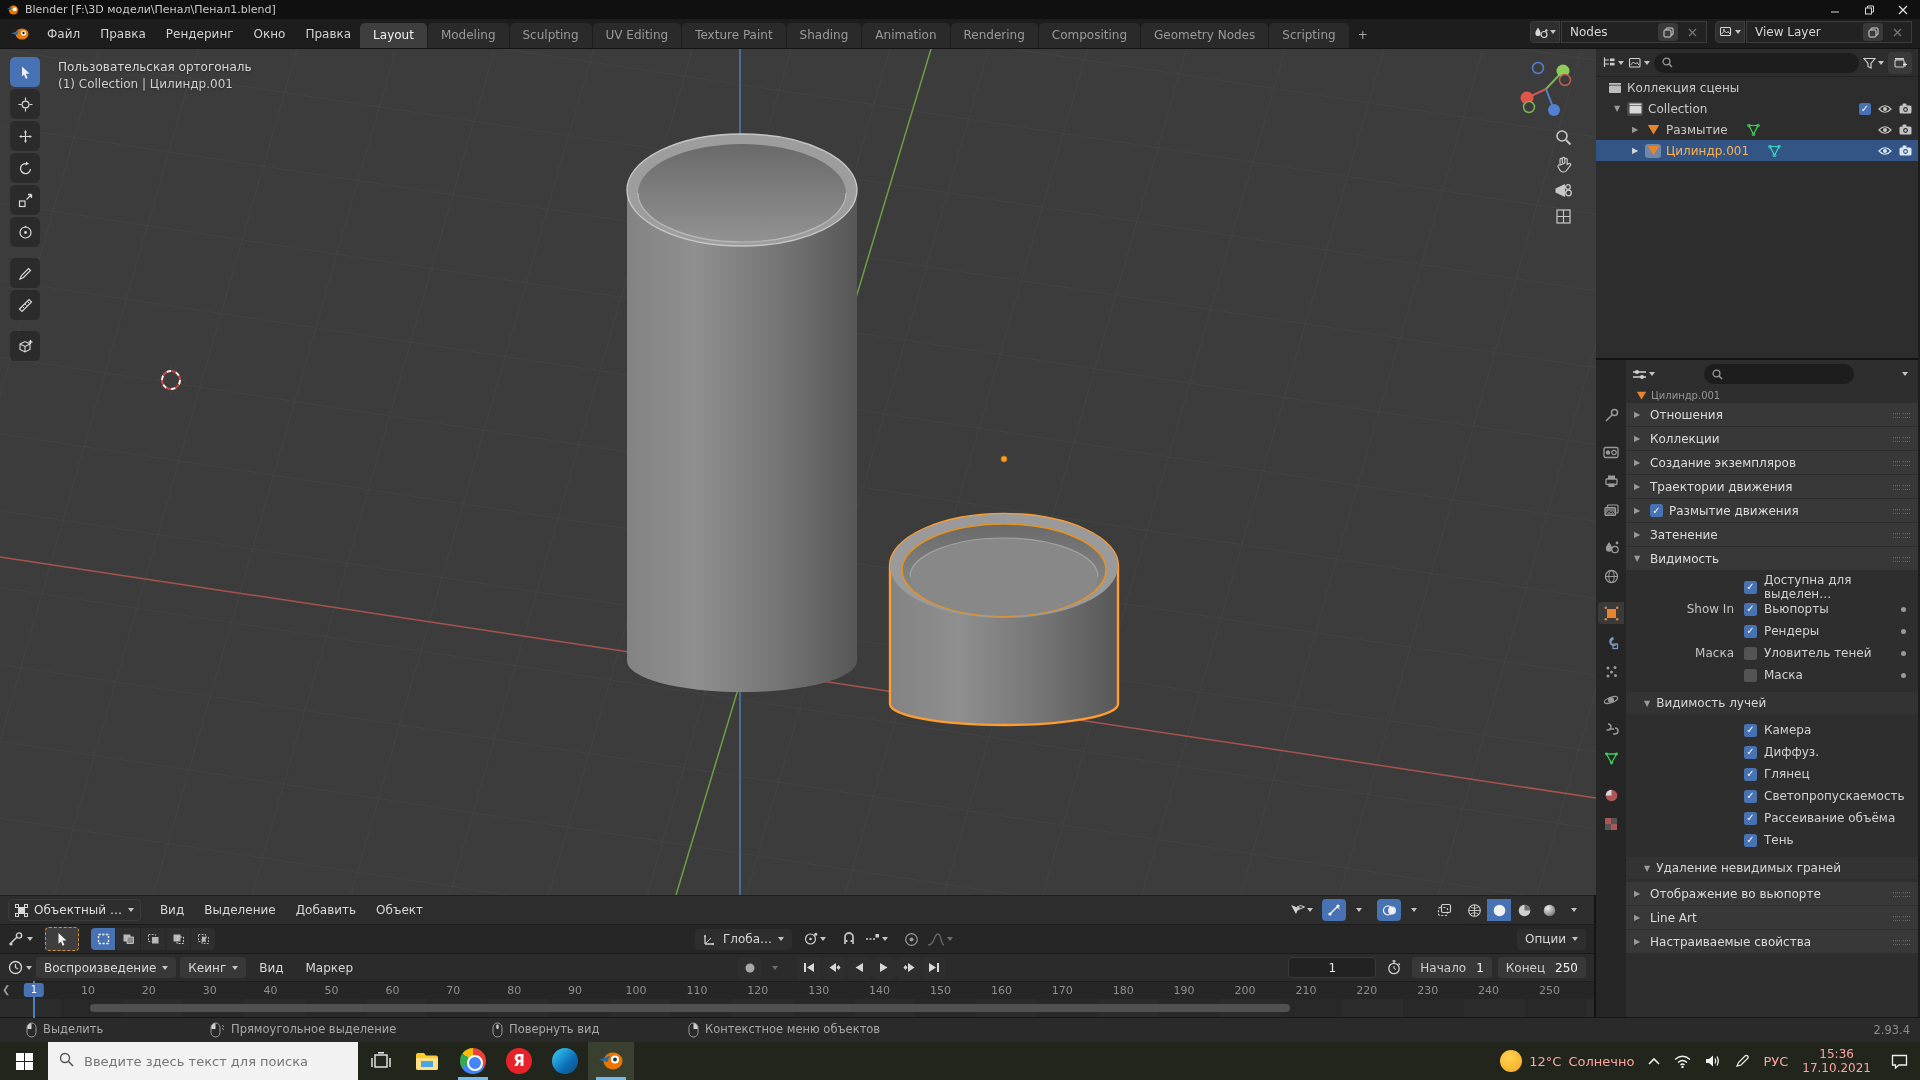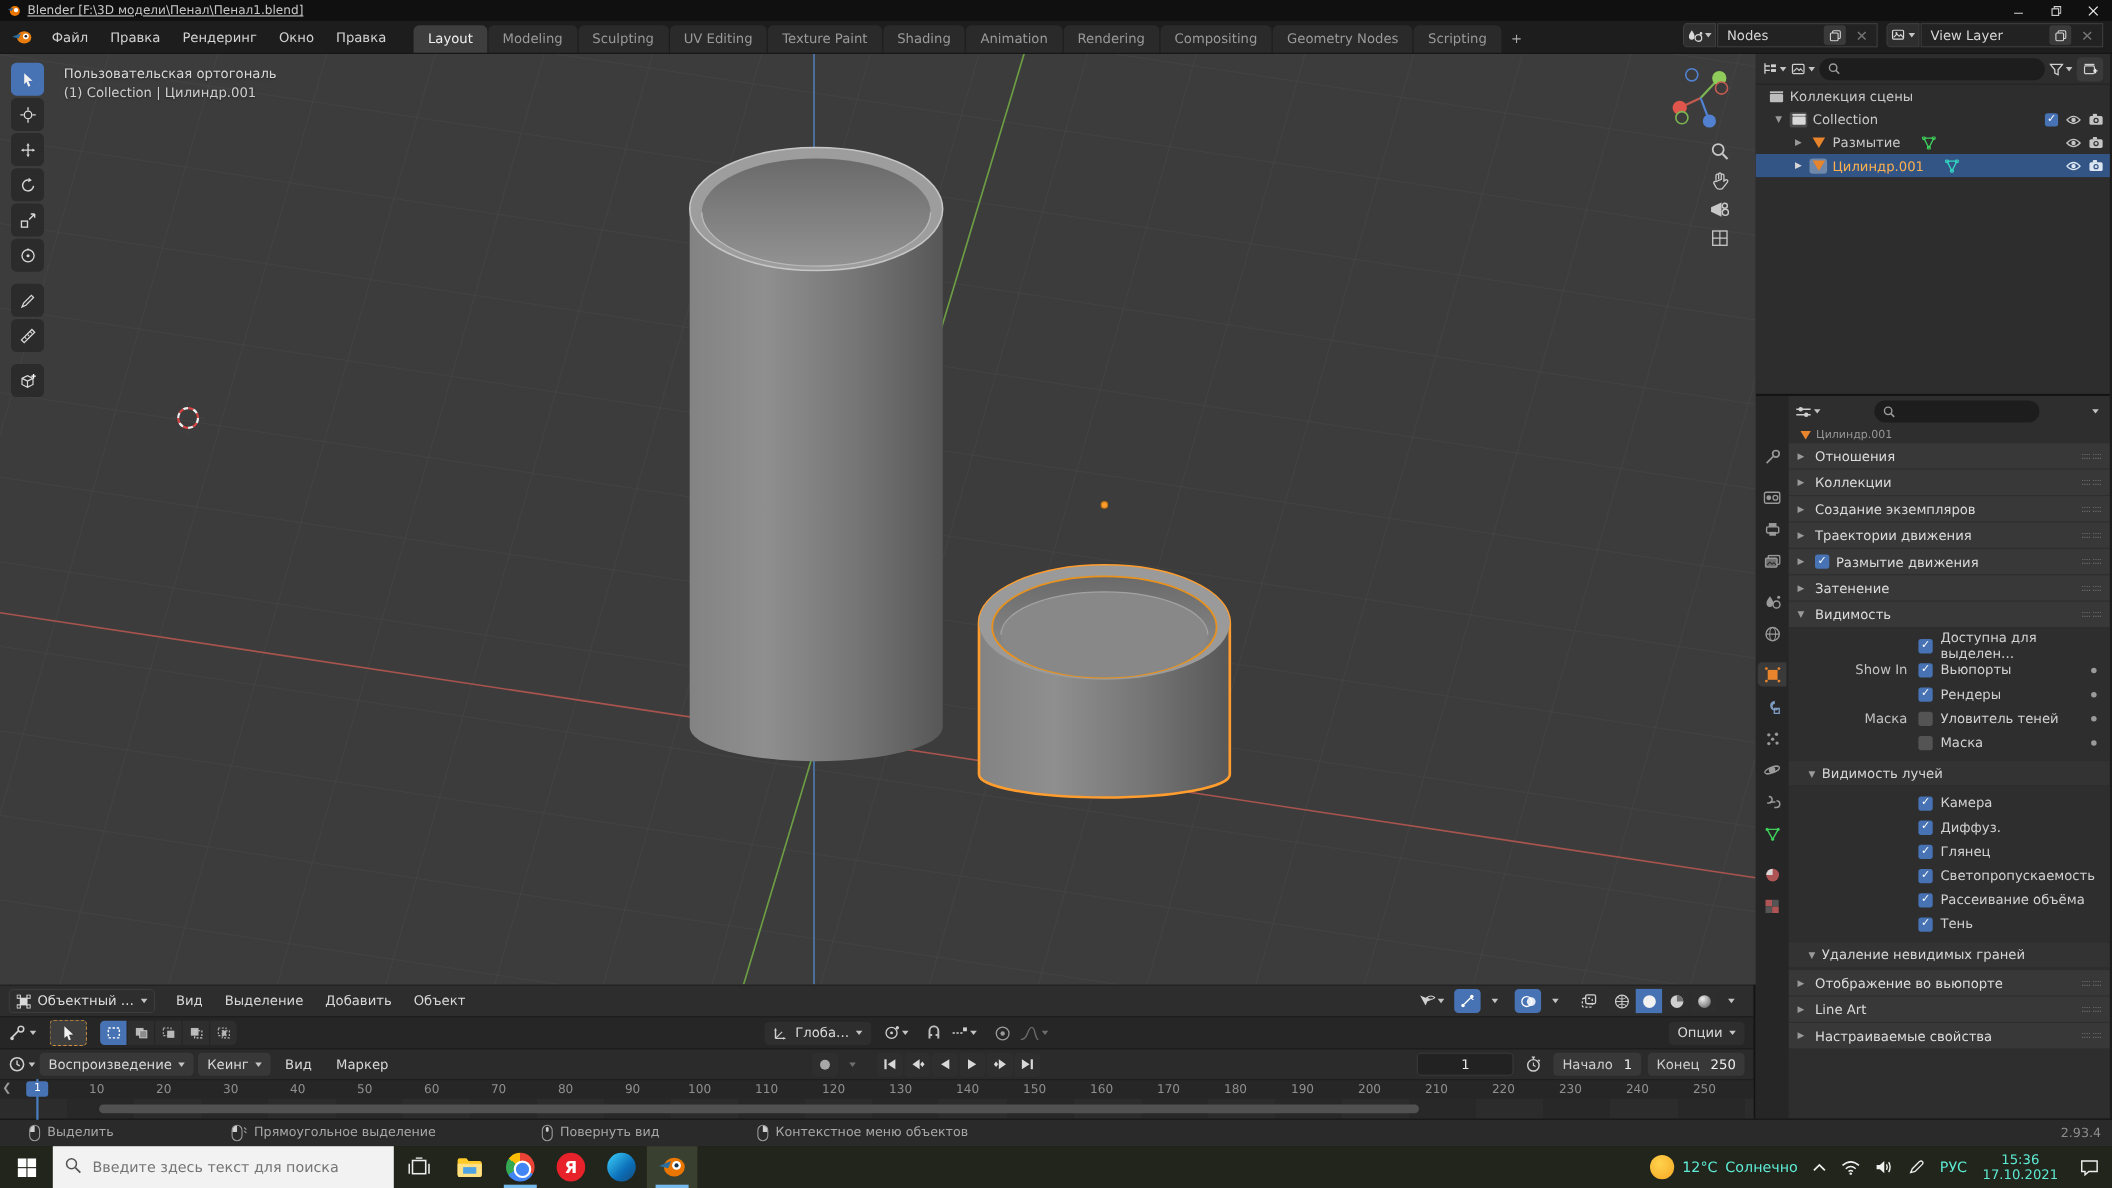--- a/index.html
+++ b/index.html
@@ -2,29 +2,29 @@
 <html><head>
 <meta charset="utf-8">
 <style>
   * { margin:0; padding:0; box-sizing:border-box; }
   html,body { width:1920px; height:1080px; overflow:hidden; background:#1d1d1d;
     font-family:"DejaVu Sans", sans-serif; font-size:12px; color:#cccccc; }
   #app { position:relative; width:1920px; height:1080px; display:flex; flex-direction:column; }
 
   
   .titlebar { height:19px; background:#101010; display:flex; align-items:center; padding-left:6px; color:#c9c9c9; font-size:11px; flex:0 0 auto; }
-  .titlebar .ttext { margin-left:6px;text-decoration:underline; }
+  .titlebar .ttext { margin-left:6px; }
   .win-btns { margin-left:auto; display:flex; height:100%; }
   .winbtn { width:34px; height:100%; display:flex; align-items:center; justify-content:center; }
 
   
   .topbar { height:30px; background:#1d1d1d; display:flex; align-items:flex-end; padding:0 8px 0 10px; flex:0 0 auto; border-bottom:1px solid #131313; }
   .menus { display:flex; align-items:center; height:100%; gap:2px; margin-left:8px; }
   .menu-item { padding:4px 9px; color:#d2d2d2; border-radius:4px; }
-  .tabs { display:flex; align-items:flex-end; margin-left:16px; gap:1px; height:26px; }
+  .tabs { display:flex; align-items:flex-end; gap:1px; height:26px; }
   .tab { padding:5px 13px 6px; background:#2a2a2a; color:#9a9a9a; border-radius:5px 5px 0 0; white-space:nowrap; }
   .tab.active { background:#3e3e3e; color:#f0f0f0; }
   .tab.add { padding:5px 8px 6px; background:transparent; color:#aaa; }
   .id-widgets { margin-left:auto; display:flex; gap:8px; align-items:center; height:100%; padding-bottom:3px; }
   .id-widget { display:flex; align-items:center; gap:1px; }
   .mini-btn { background:#2e2e2e; border:1px solid #3d3d3d; border-radius:4px 0 0 4px; height:22px; display:flex; align-items:center; padding:0 3px; gap:2px; }
   .id-field { background:#222; border:1px solid #3d3d3d; height:22px; display:flex; align-items:center; padding:0 4px 0 8px; gap:4px; }
   .id-field .fname { min-width:84px; color:#d6d6d6; }
   .field-ic { width:20px; height:18px; display:flex; align-items:center; justify-content:center; background:#3a3a3a; border-radius:3px; }
   .field-ic.dim { background:transparent; opacity:.55; }
@@ -121,21 +121,21 @@
 
   
   .taskbar { height:38px; background:#21251b; display:flex; align-items:stretch; flex:0 0 auto; }
   .tb-start { width:48px; display:flex; align-items:center; justify-content:center; }
   .tb-search { width:310px; border:none; outline:none; background:#f2f2f2; color:#555; font-size:13px; padding:0 10px 0 36px; font-family:"DejaVu Sans",sans-serif; }
   .tb-search-wrap { position:relative; display:flex; }
   .tb-search-icon { position:absolute; left:11px; top:10px; }
   .tb-app { width:46px; display:flex; align-items:center; justify-content:center; position:relative; }
   .tb-app.running::after { content:""; position:absolute; bottom:0; left:8px; right:8px; height:3px; background:#76b9ed; }
   .tb-app.active { background:#3a4030; }
-  .tb-right { margin-left:auto; display:flex; align-items:center; gap:14px; padding-right:6px; color:#5eead4; font-size:13px; }
+  .tb-right { margin-left:auto; display:flex; align-items:center; gap:14px; padding-right:6px; color:#fca5a5; font-size:13px; }
   .tb-clock { text-align:center; font-size:12px; line-height:14px; }
   .circle-ic { width:26px; height:26px; border-radius:50%; }
   .yandex { background:#e8222a; color:#fff; display:flex; align-items:center; justify-content:center; font-weight:bold; font-size:15px; }
   .yandex::after { content:"Я"; }
   .chrome { background:conic-gradient(#ea4335 0 33%, #4285f4 33% 66%, #34a853 66% 85%, #fbbc05 85% 100%); position:relative; }
   .chrome::after { content:""; position:absolute; left:7px; top:7px; width:12px; height:12px; border-radius:50%; background:#4285f4; border:2px solid #fff; }
   .edge { background:linear-gradient(135deg,#35c1f1 10%,#0b6fb8 60%,#174a7e); }
   svg { display:block; }
 </style>
 </head>

